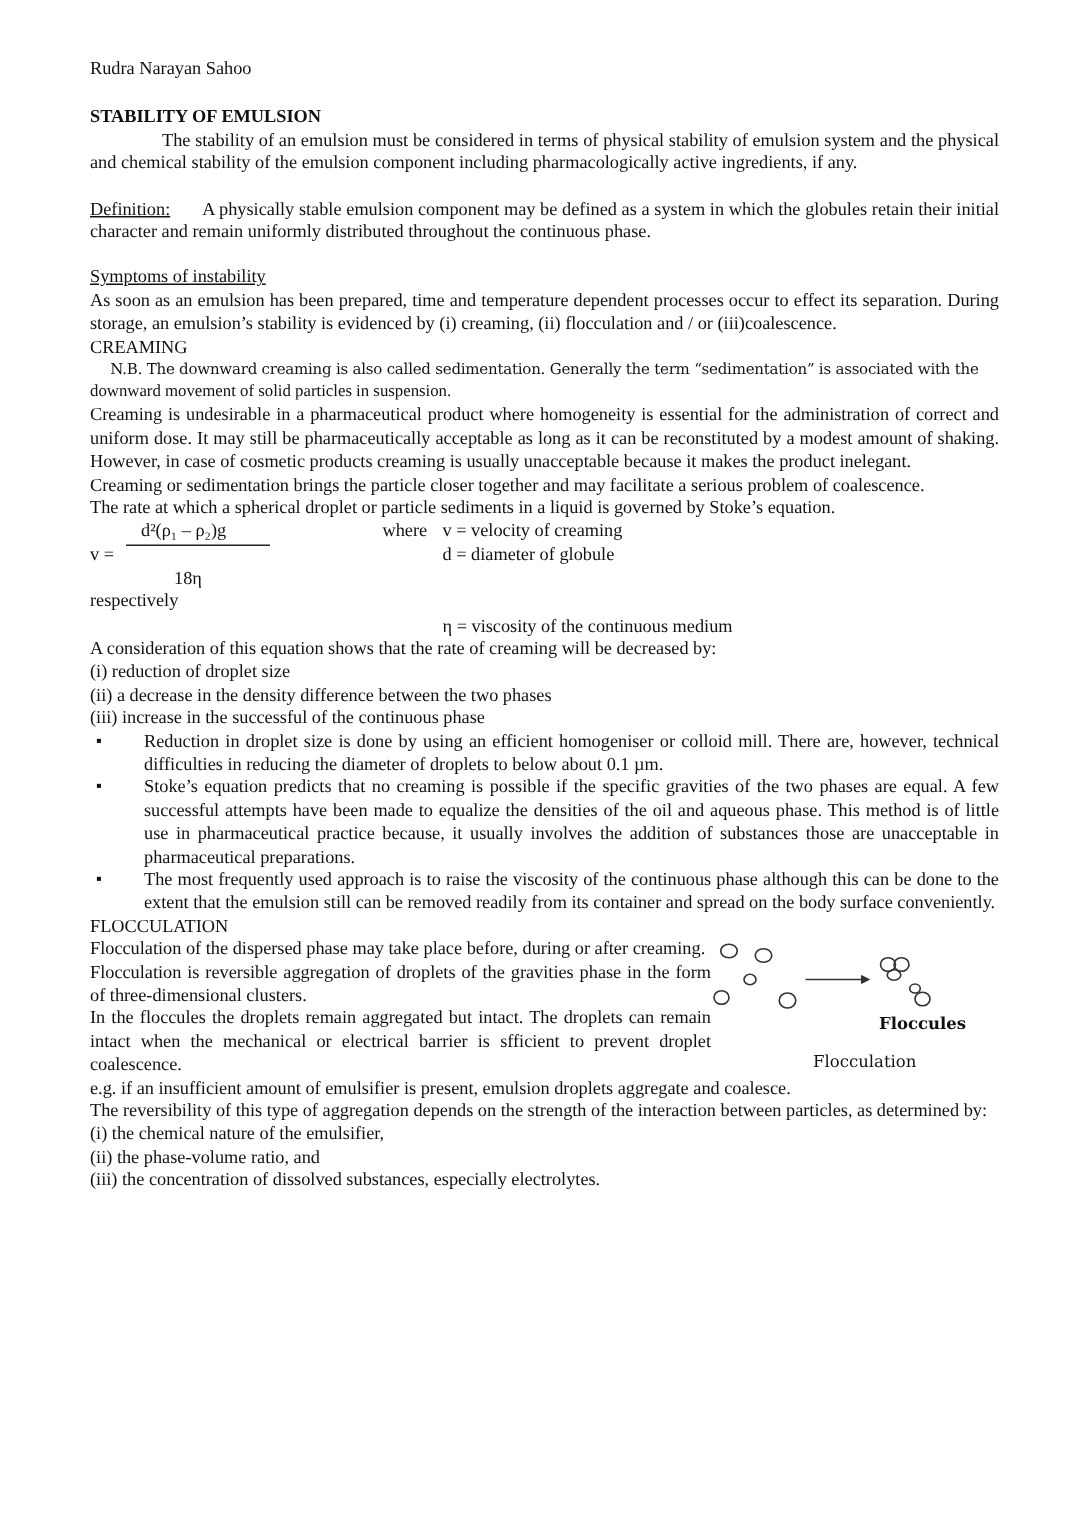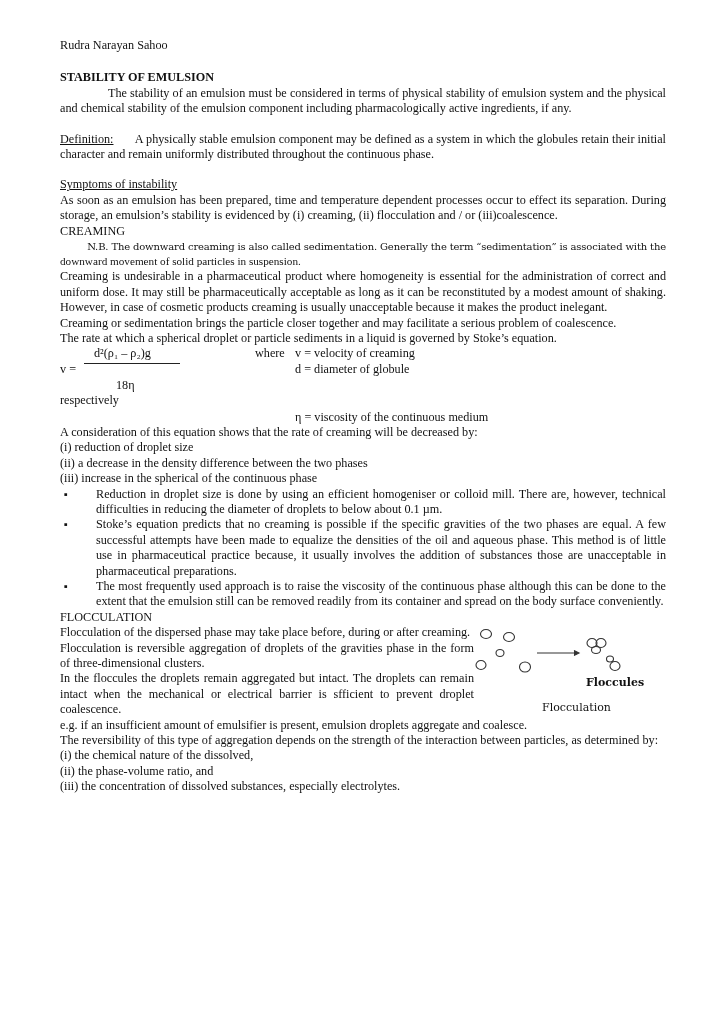--- a/index.html
+++ b/index.html
@@ -33,21 +33,21 @@
   <p class="author">Rudra Narayan Sahoo</p>
   <p class="title">STABILITY OF EMULSION</p>
   <p class="indent">The stability of an emulsion must be considered in terms of physical stability of emulsion system and the physical and chemical stability of the emulsion component including pharmacologically active ingredients, if any.</p>
   <div class="gap"></div>
   <p><span class="u">Definition:</span>&nbsp;&nbsp;&nbsp;&nbsp;&nbsp;&nbsp; <span>A physically stable emulsion component may be defined as a system in which the globules retain their initial character and remain uniformly distributed throughout the continuous phase.</span></p>
   <div class="gap"></div>
   <p class="u" style="display:inline-block">Symptoms of instability</p>
   <p>As soon as an emulsion has been prepared, time and temperature dependent processes occur to effect its separation. During storage, an emulsion’s stability is evidenced by (i) creaming, (ii) flocculation and / or (iii)coalescence.</p>
 
   <p>CREAMING</p>
-  <p class="nb" style="text-align:right;white-space:nowrap">N.B. The downward creaming is also called sedimentation. Generally the term “sedimentation” is associated with the</p>
+  <p class="nb" style="text-align:center;white-space:nowrap">N.B. The downward creaming is also called sedimentation. Generally the term “sedimentation” is associated with the</p>
   <p style="font-size:11.2px">downward movement of solid particles in suspension.</p>
   <p>Creaming is undesirable in a pharmaceutical product where homogeneity is essential for the administration of correct and uniform dose. It may still be pharmaceutically acceptable as long as it can be reconstituted by a modest amount of shaking. However, in case of cosmetic products creaming is usually unacceptable because it makes the product inelegant.</p>
   <p>Creaming or sedimentation brings the particle closer together and may facilitate a serious problem of coalescence.</p>
   <p>The rate at which a spherical droplet or particle sediments in a liquid is governed by Stoke’s equation.</p>
 
   <div class="eq">
     <span style="left:34px;top:-1px">d²(ρ₁ – ρ₂)g</span>
     <span style="left:0;top:15px">v  =</span>
     <div class="frac"></div>
     <span style="left:56px;top:31px">18η</span>
@@ -55,21 +55,21 @@
     <span style="left:235px;top:-1px">v = velocity of creaming</span>
     <span style="left:235px;top:15px">d = diameter of globule</span>
     <span style="left:0;top:46px">respectively</span>
   </div>
   <p style="padding-left:235px;margin-top:1px">η  =  viscosity of the continuous medium</p>
 
   <p>A consideration of this equation shows that the rate of creaming will be decreased by:</p>
   <div class="numlist">
     <div>(i)  reduction of droplet size</div>
     <div>(ii)  a decrease in the density difference between the two phases</div>
-    <div>(iii) increase in the spherical of the continuous phase</div>
+    <div>(iii) increase in the successful of the continuous phase</div>
   </div>
   <ul class="bullets">
     <li>Reduction in droplet size is done by using an efficient homogeniser or colloid mill. There are, however, technical difficulties in reducing the diameter of droplets to below about 0.1 µm.</li>
     <li>Stoke’s equation predicts that no creaming is possible if the specific gravities of the two phases are equal. A few successful attempts have been made to equalize the densities of the oil and aqueous phase. This method is of little use in pharmaceutical practice because, it usually involves the addition of substances those are unacceptable in pharmaceutical preparations.</li>
     <li>The most frequently used approach is to raise the viscosity of the continuous phase although this can be done to the extent that the emulsion still can be removed readily from its container and spread on the body surface conveniently.</li>
   </ul>
 
   <div class="floc-wrap">
     <p>FLOCCULATION</p>
     <div class="floc-text">
@@ -93,18 +93,18 @@
           <ellipse cx="136" cy="31" rx="3.5" ry="3"></ellipse>
           <ellipse cx="141" cy="38" rx="5" ry="4.5"></ellipse>
         </g>
       </svg>
       <span class="fig-label-b" style="left:112px;top:47px">Floccules</span>
       <span class="fig-label" style="left:68px;top:72px">Flocculation</span>
     </div>
     <p>e.g. if an insufficient amount of emulsifier is present, emulsion droplets aggregate and coalesce.</p>
     <p>The reversibility of this type of aggregation depends on the strength of the interaction between particles, as determined by:</p>
     <div class="numlist">
-      <div>(i)  the chemical nature of the dissolved,</div>
+      <div>(i)  the chemical nature of the emulsifier,</div>
       <div>(ii)  the phase-volume ratio, and</div>
       <div>(iii) the concentration of dissolved substances, especially electrolytes.</div>
     </div>
   </div>
 </div>
 
 </body></html>

